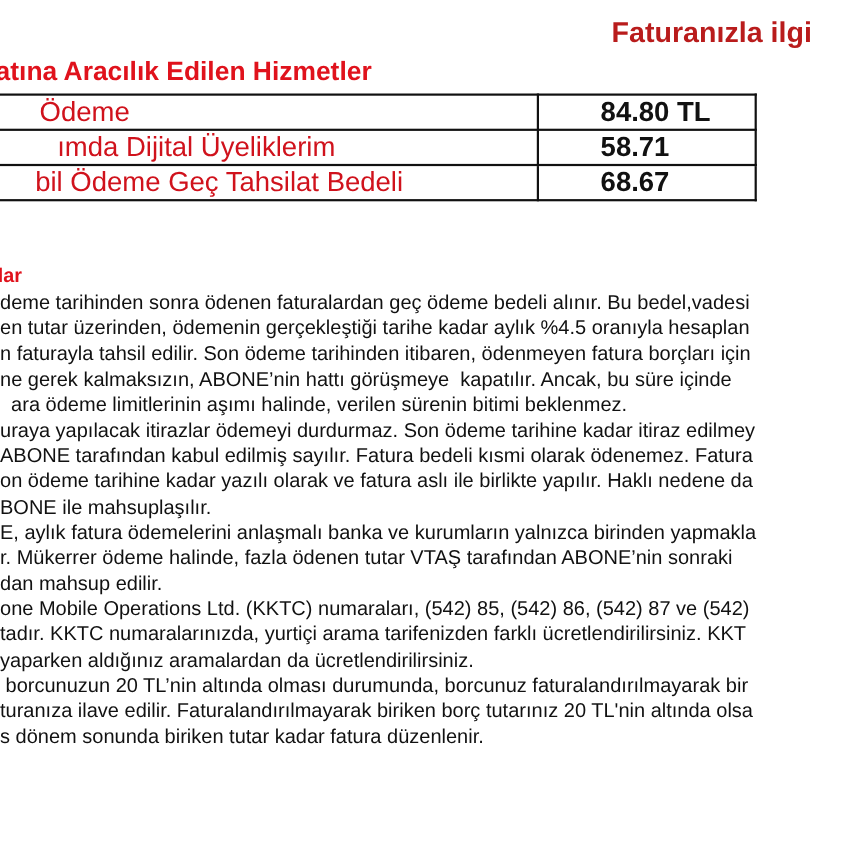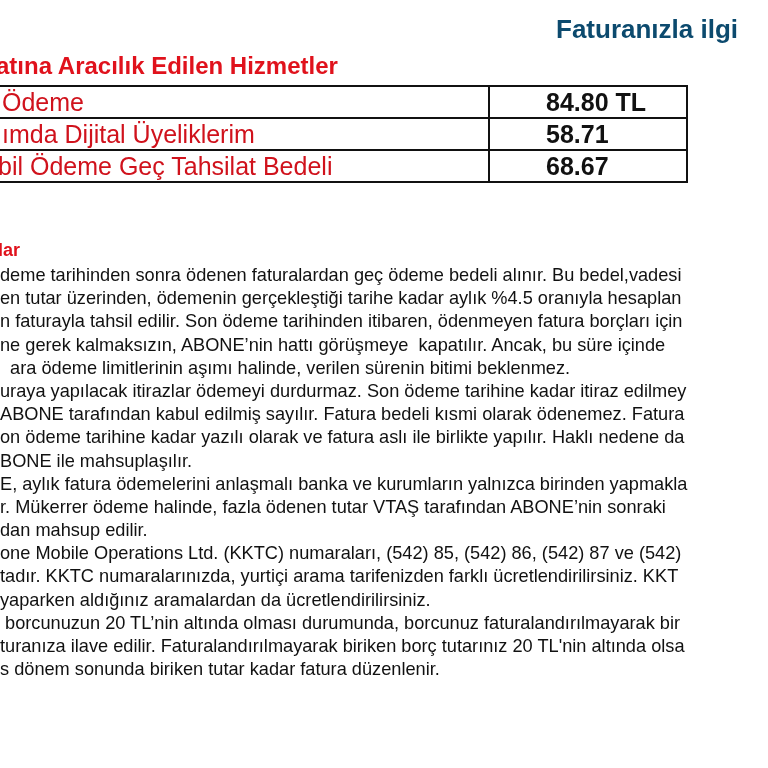--- a/index.html
+++ b/index.html
@@ -15,21 +15,21 @@
       font-family: "Liberation Sans", sans-serif;
       color: #111111;
     }
     .page-title {
       position: absolute;
       left: 556px;
       top: 14px;
       font-size: 26px;
       font-weight: bold;
       white-space: nowrap;
-      color: #0c4a6e;
+      color: #b91c1c;
     }
     .section-title {
       position: absolute;
       left: -4px;
       top: 52px;
       font-size: 24px;
       font-weight: bold;
       color: #e0121c;
       white-space: nowrap;
     }
@@ -50,20 +50,21 @@
     .services-table td.name {
       width: 526px;
       color: #d0121c;
       font-size: 25px;
       padding-left: 0;
       overflow: hidden;
     }
     .services-table td.name span {
       display: inline-block;
       position: relative;
+      margin-left: 34px;
     }
     .services-table td.amount {
       width: 198px;
       font-size: 25px;
       font-weight: bold;
       color: #111;
       padding-left: 56px;
       box-sizing: border-box;
     }
     .notes-title {
@@ -96,21 +97,21 @@
 
 <div class="section-title">atına Aracılık Edilen Hizmetler</div>
 
 <table class="services-table">
   <tbody>
     <tr>
       <td class="name"><span style="left:40px">Ödeme</span></td>
       <td class="amount">84.80 TL</td>
     </tr>
     <tr>
-      <td class="name"><span style="left:40px">ımda Dijital Üyeliklerim</span></td>
+      <td class="name"><span style="left:56px">ımda Dijital Üyeliklerim</span></td>
       <td class="amount">58.71</td>
     </tr>
     <tr>
       <td class="name"><span style="left:36px">bil Ödeme Geç Tahsilat Bedeli</span></td>
       <td class="amount">68.67</td>
     </tr>
   </tbody>
 </table>
 
 <div class="notes-title">alar</div>

